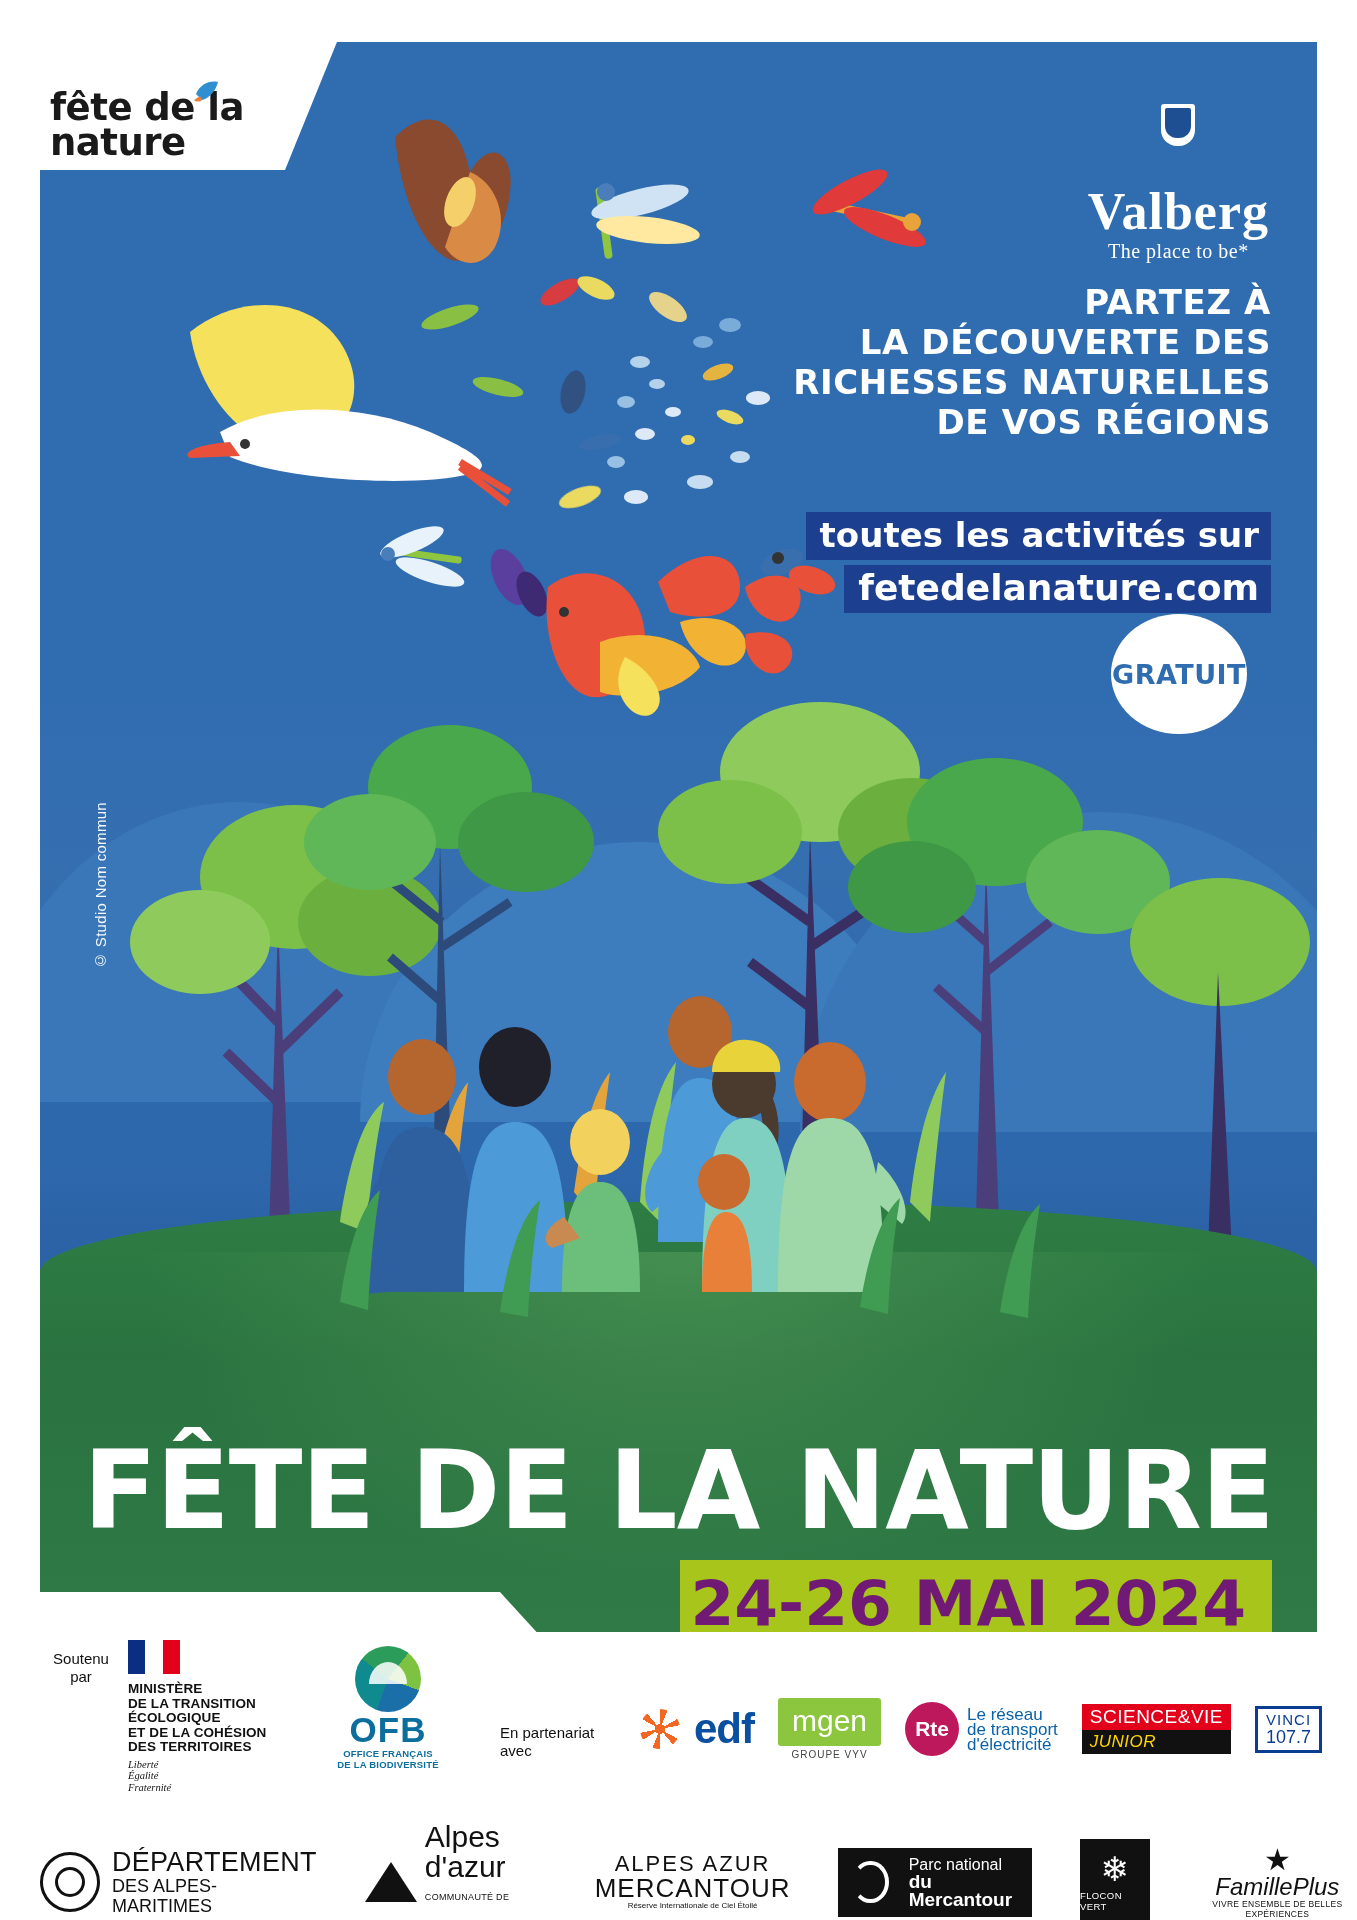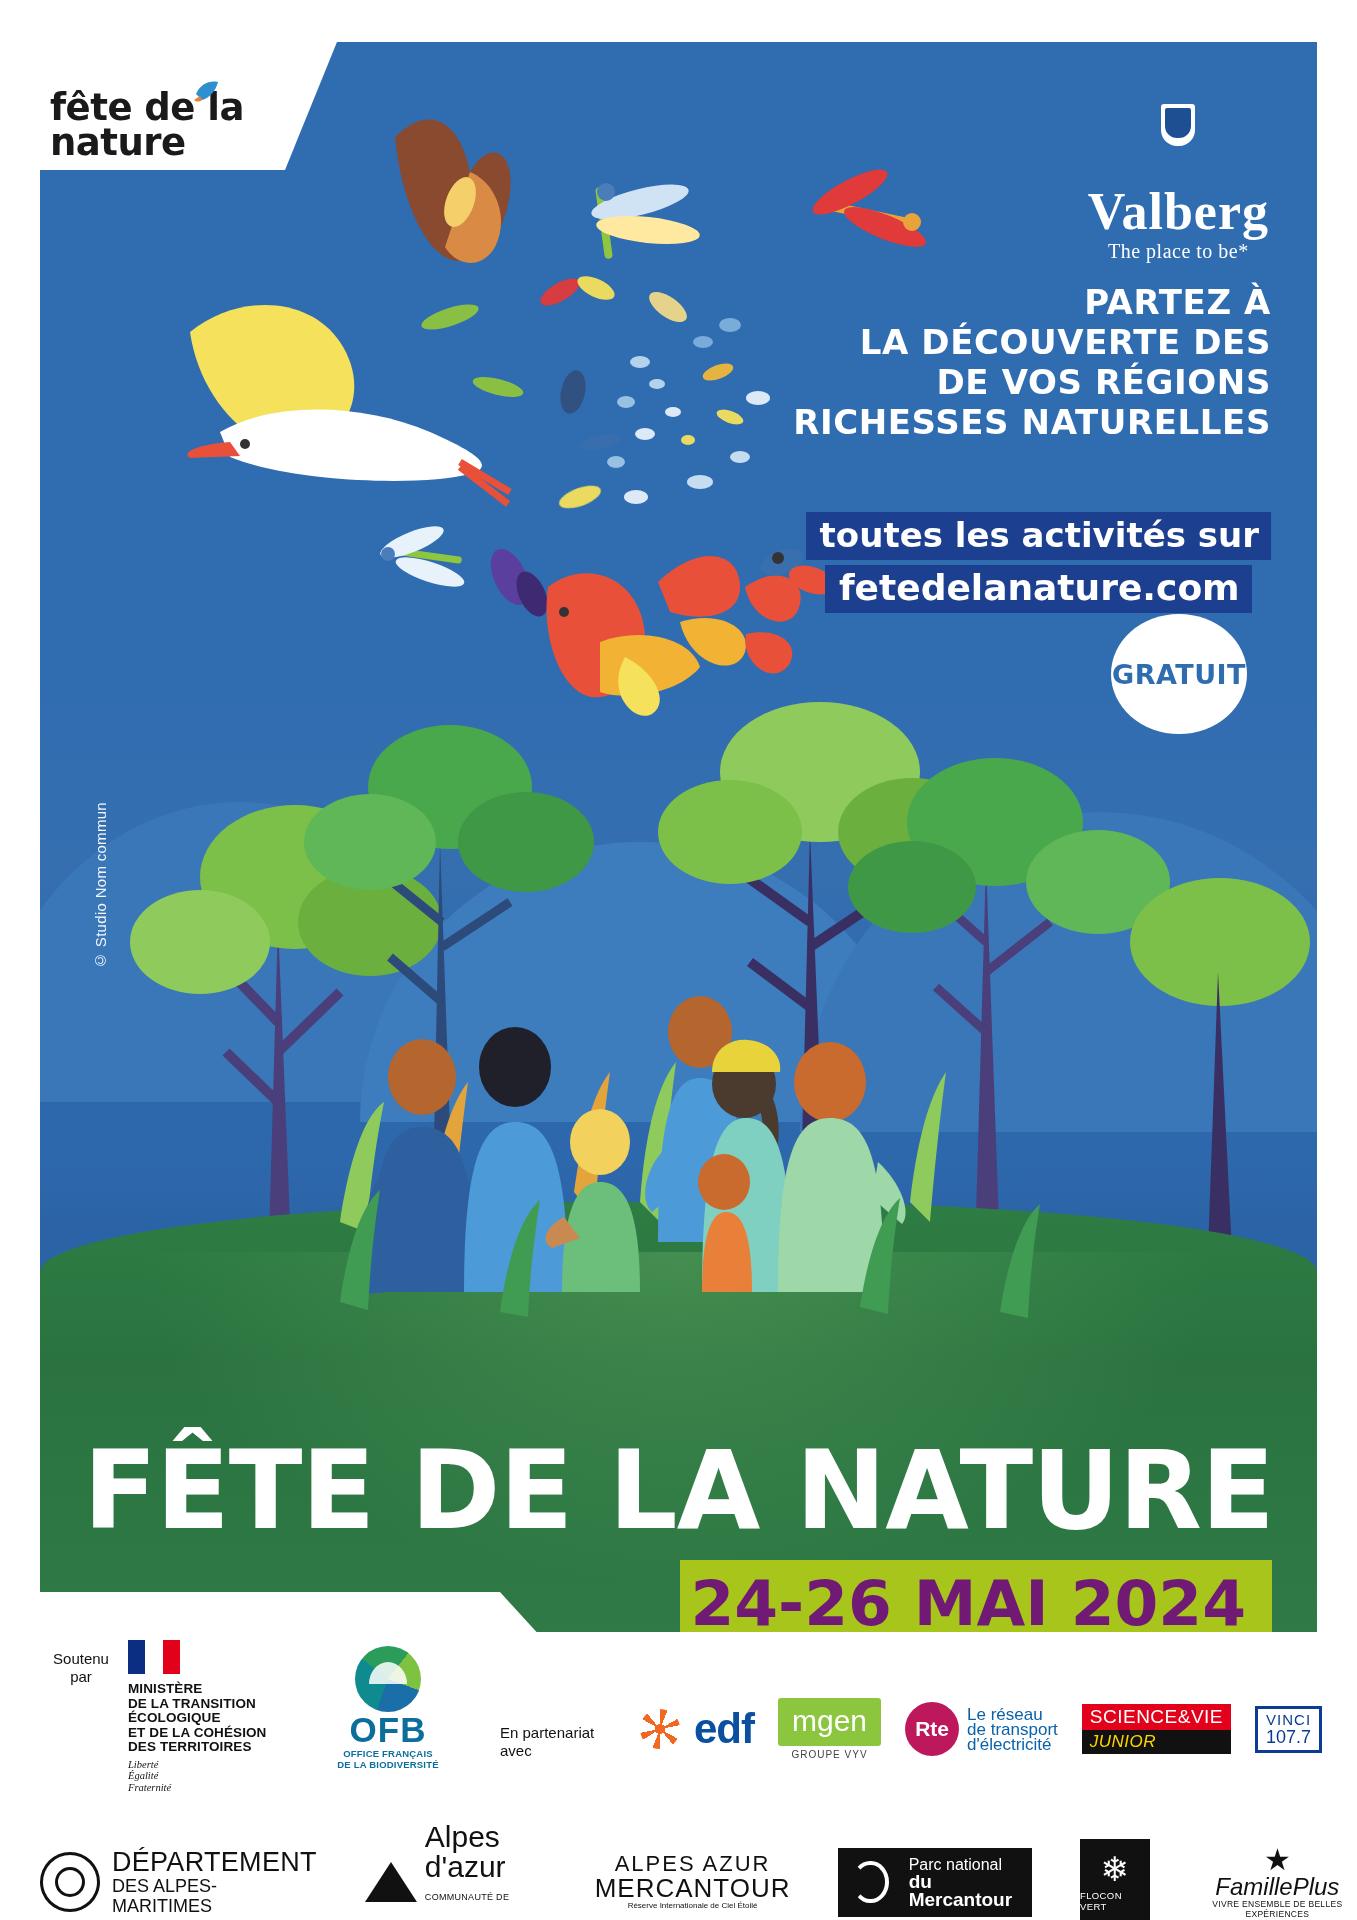--- a/index.html
+++ b/index.html
@@ -150,21 +150,21 @@
     font-weight: bold;
     font-size: 34px;
     line-height: 40px;
     letter-spacing: 0.6px;
   }
 
   .cta {
     position: absolute;
     right: 46px;
     top: 470px;
-    text-align: center;
+    text-align: right;
   }
   .cta-line {
     display: inline-block;
     background: #1d3f8f;
     color: #ffffff;
     font-family: "DejaVu Sans", sans-serif;
     font-weight: bold;
     font-size: 34px;
     line-height: 42px;
     padding: 2px 12px 4px 14px;
@@ -680,22 +680,22 @@
 
     <div class="valberg">
       <div class="valberg-shield"></div>
       <div class="valberg-name">Valberg</div>
       <div class="valberg-tag">The place to be*</div>
     </div>
 
     <div class="headline">
       <div>PARTEZ À</div>
       <div>LA DÉCOUVERTE DES</div>
+      <div>RICHESSES NATURELLES</div>
       <div>DE VOS RÉGIONS</div>
-      <div>RICHESSES NATURELLES</div>
     </div>
 
     <div class="cta">
       <div class="cta-line">toutes les activités sur</div>
       <br>
       <div class="cta-line l2">fetedelanature.com</div>
     </div>
     <div class="gratuit">GRATUIT</div>
 
     <div class="credit">© Studio Nom commun</div>

